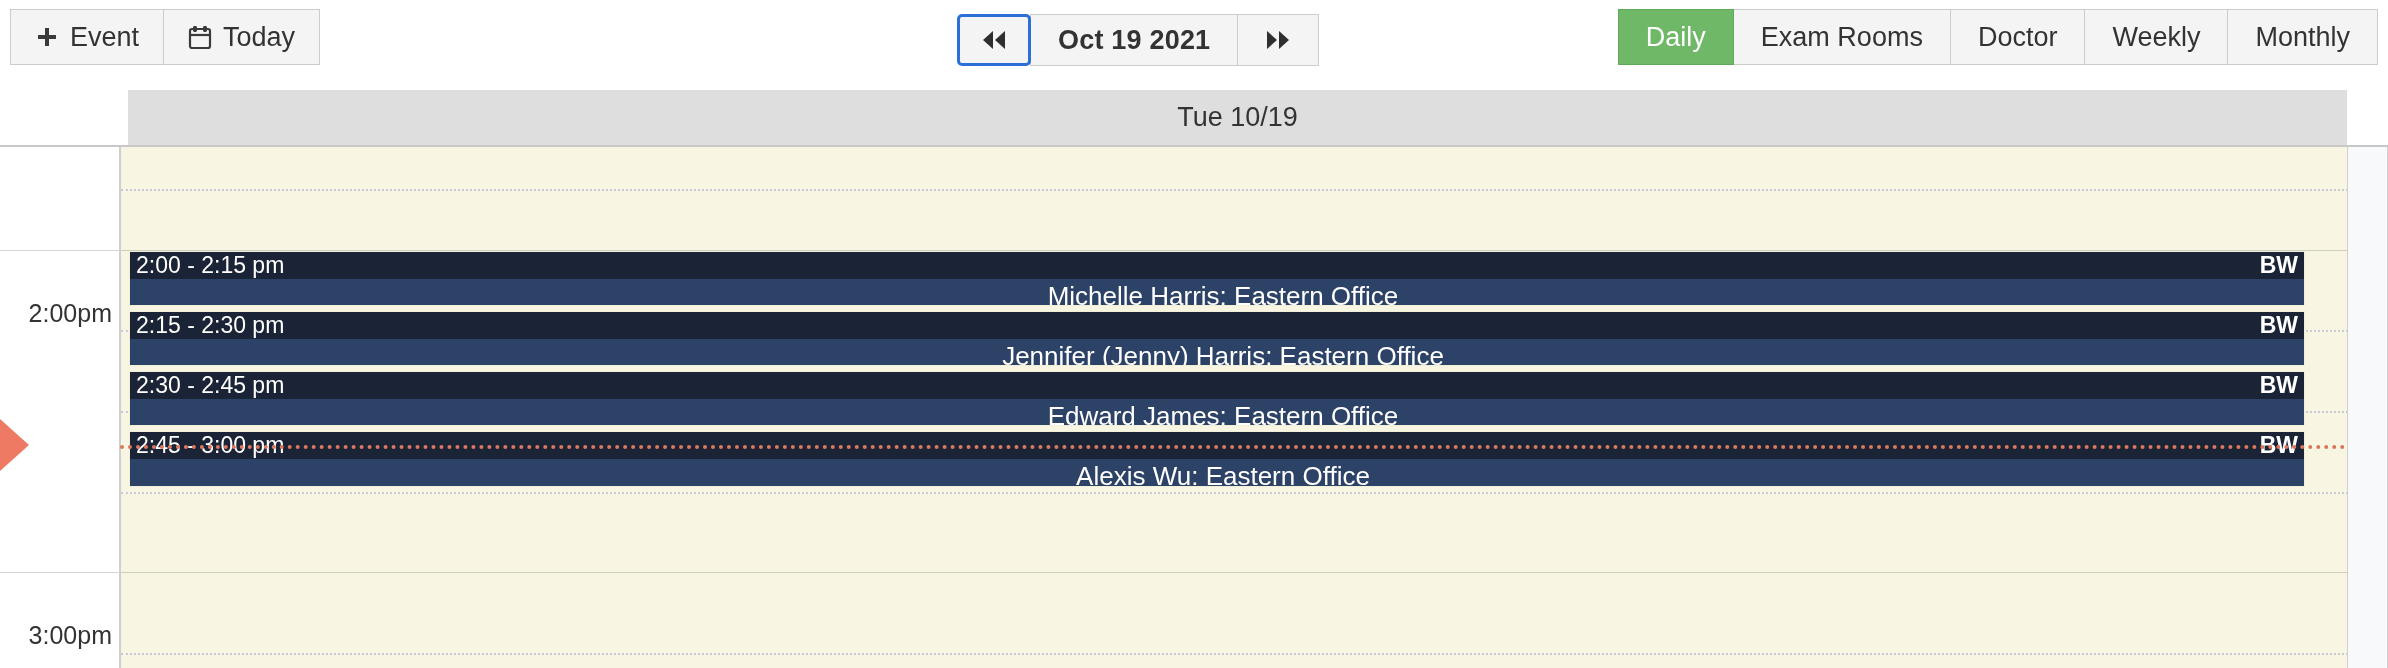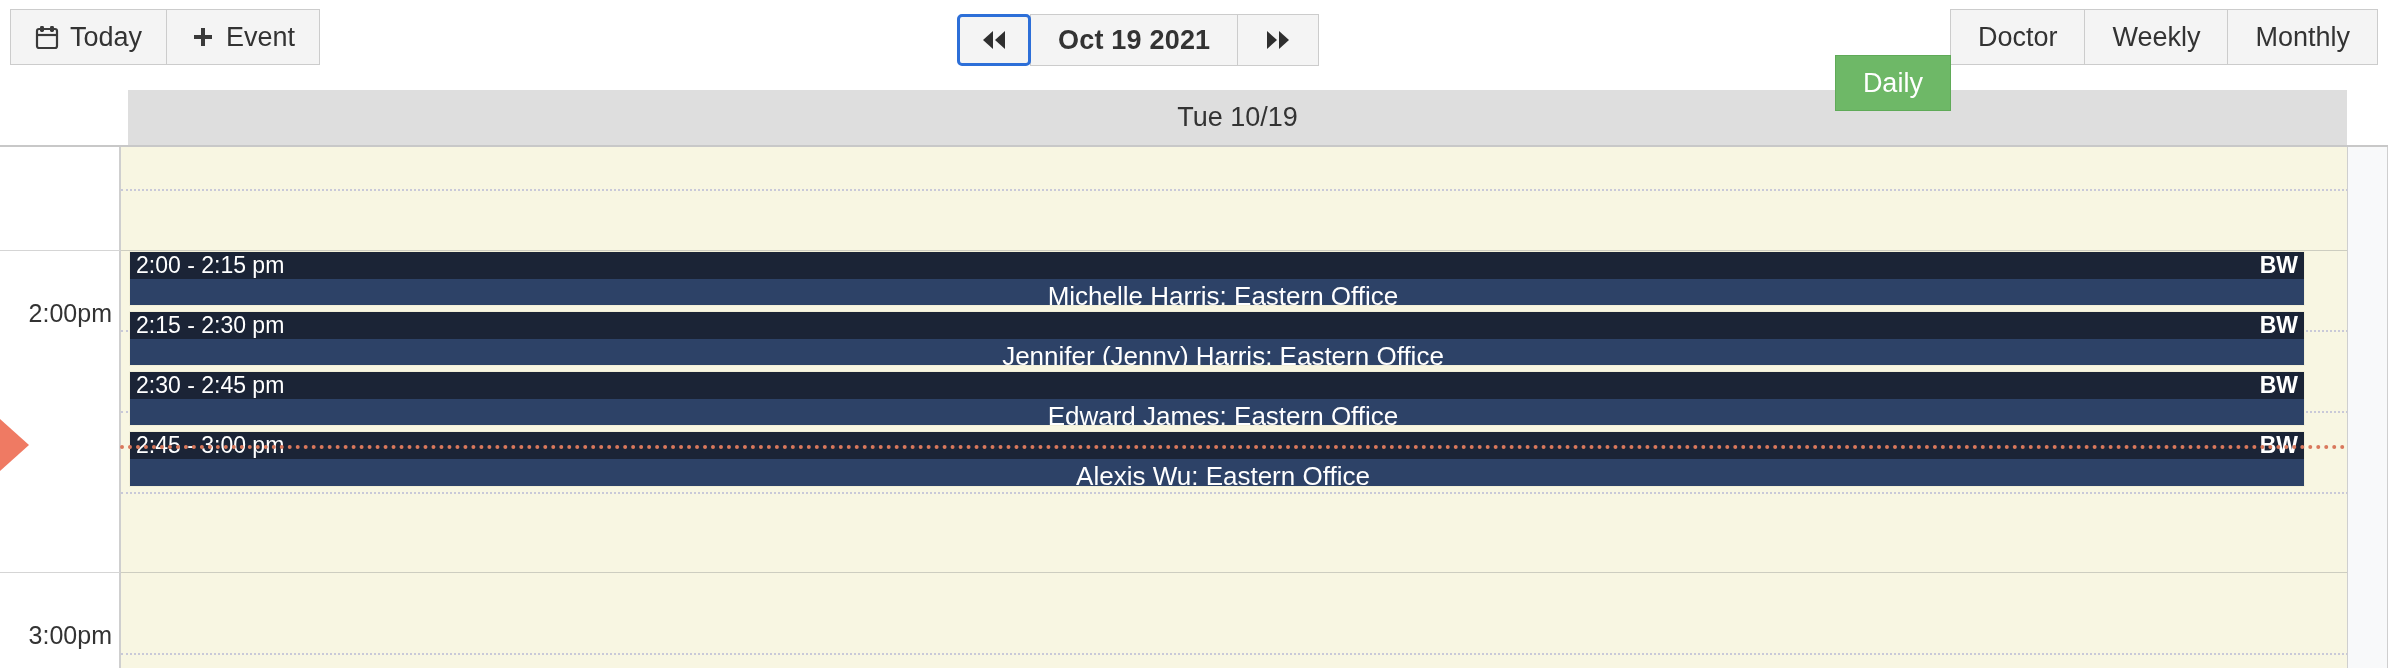--- a/index.html
+++ b/index.html
@@ -66,21 +66,20 @@
 
   
   .view-group { right: 10px; top: 9px; }
   .view-group .btn { height: 56px; padding: 0 27px; font-size: 27px; }
   .view-group .btn.active {
     background: #6eb867;
     border-color: #5faa58;
     color: #ffffff;
     position: relative;
     z-index: 2;
-    margin-top: 46px;
   }
 
   
   .calendar {
     position: relative;
     width: 2388px;
     height: 578px;
     background: #ffffff;
     border-radius: 20px;
   }
@@ -240,42 +239,42 @@
     border-left: 29px solid #ef7a63;
     z-index: 21;
   }
 </style>
 </head>
 <body>
 
 <div class="toolbar">
 
   <div class="btn-group left-group">
+
+    <div class="btn">
+      <span class="ico">
+        <svg width="24" height="24" viewBox="0 0 24 24" aria-hidden="true">
+          <path d="M10 3h4v7h7v4h-7v7h-4v-7H3v-4h7z" fill="currentColor"></path>
+        </svg>
+      </span>
+      <span>Event</span>
+    </div>
 
     <div class="btn">
       <span class="ico">
         <svg width="24" height="25" viewBox="0 0 24 25" aria-hidden="true">
           <rect x="2" y="4" width="20" height="19" rx="2" fill="none" stroke="currentColor" stroke-width="2.2"></rect>
           <rect x="5" y="1" width="4" height="6" rx="1.4" fill="currentColor"></rect>
           <rect x="15" y="1" width="4" height="6" rx="1.4" fill="currentColor"></rect>
           <line x1="2" y1="10" x2="22" y2="10" stroke="currentColor" stroke-width="2.2"></line>
         </svg>
       </span>
       <span>Today</span>
     </div>
 
-    <div class="btn">
-      <span class="ico">
-        <svg width="24" height="24" viewBox="0 0 24 24" aria-hidden="true">
-          <path d="M10 3h4v7h7v4h-7v7h-4v-7H3v-4h7z" fill="currentColor"></path>
-        </svg>
-      </span>
-      <span>Event</span>
-    </div>
-
 
 
   </div>
 
   <div class="btn-group nav-group">
     <div class="btn btn-prev">
       <span class="ico">
         <svg width="30" height="22" viewBox="0 0 30 22" aria-hidden="true">
           <path d="M14 2v18L4 11z" fill="#2f2f2f"></path>
           <path d="M26 2v18L16 11z" fill="#2f2f2f"></path>
@@ -288,20 +287,21 @@
         <svg width="30" height="22" viewBox="0 0 30 22" aria-hidden="true">
           <path d="M4 2v18l10-9z" fill="#2f2f2f"></path>
           <path d="M16 2v18l10-9z" fill="#2f2f2f"></path>
         </svg>
       </span>
     </div>
   </div>
 
   <div class="btn-group view-group">
     <div class="btn active">Daily</div>
+    <div class="btn">Exam Rooms</div>
     <div class="btn">Doctor</div>
     <div class="btn">Weekly</div>
     <div class="btn">Monthly</div>
   </div>
 
 </div>
 
 <div class="calendar">
 
   <div class="dayhead-row">

